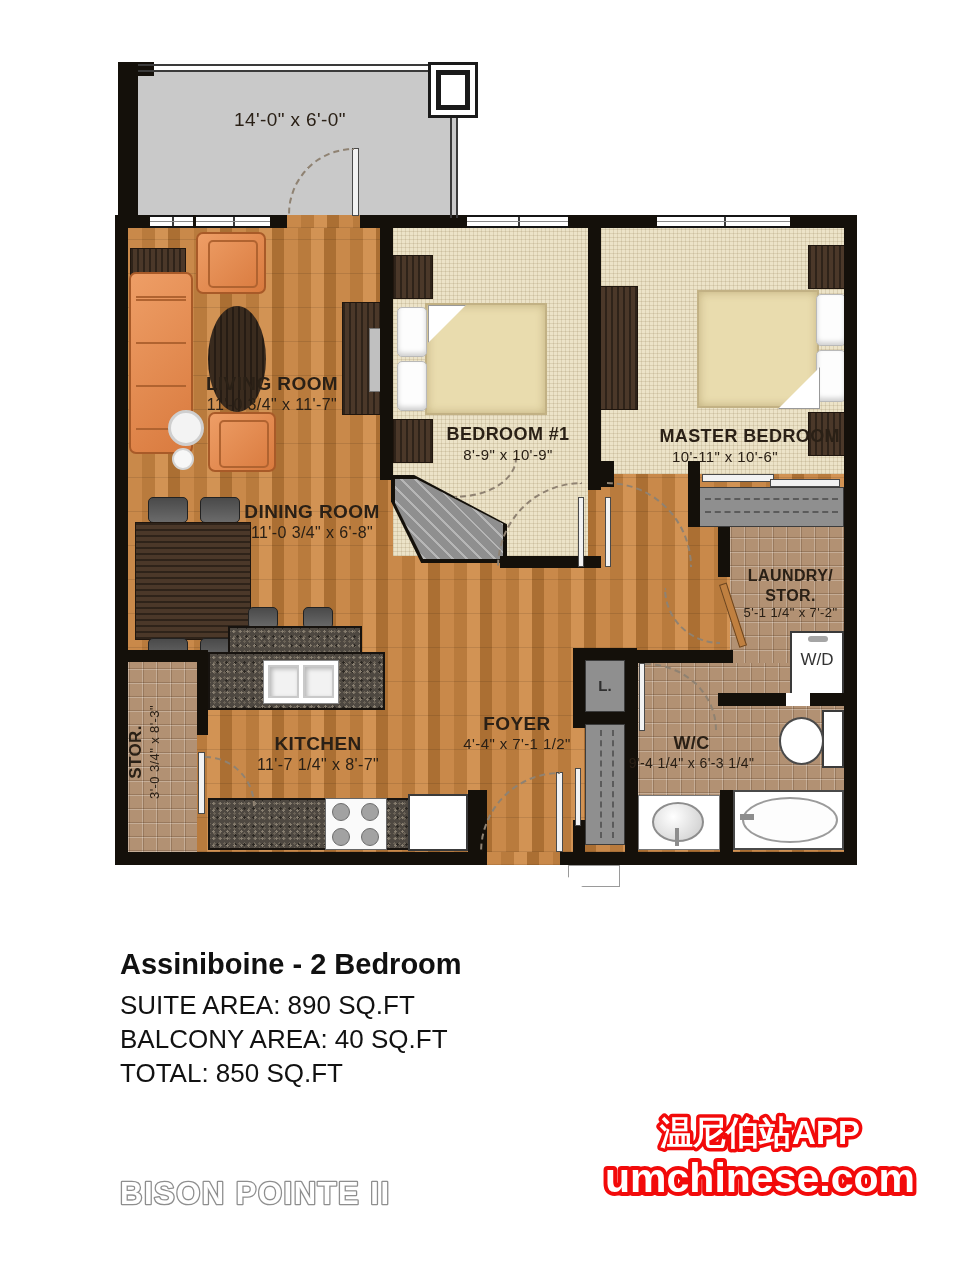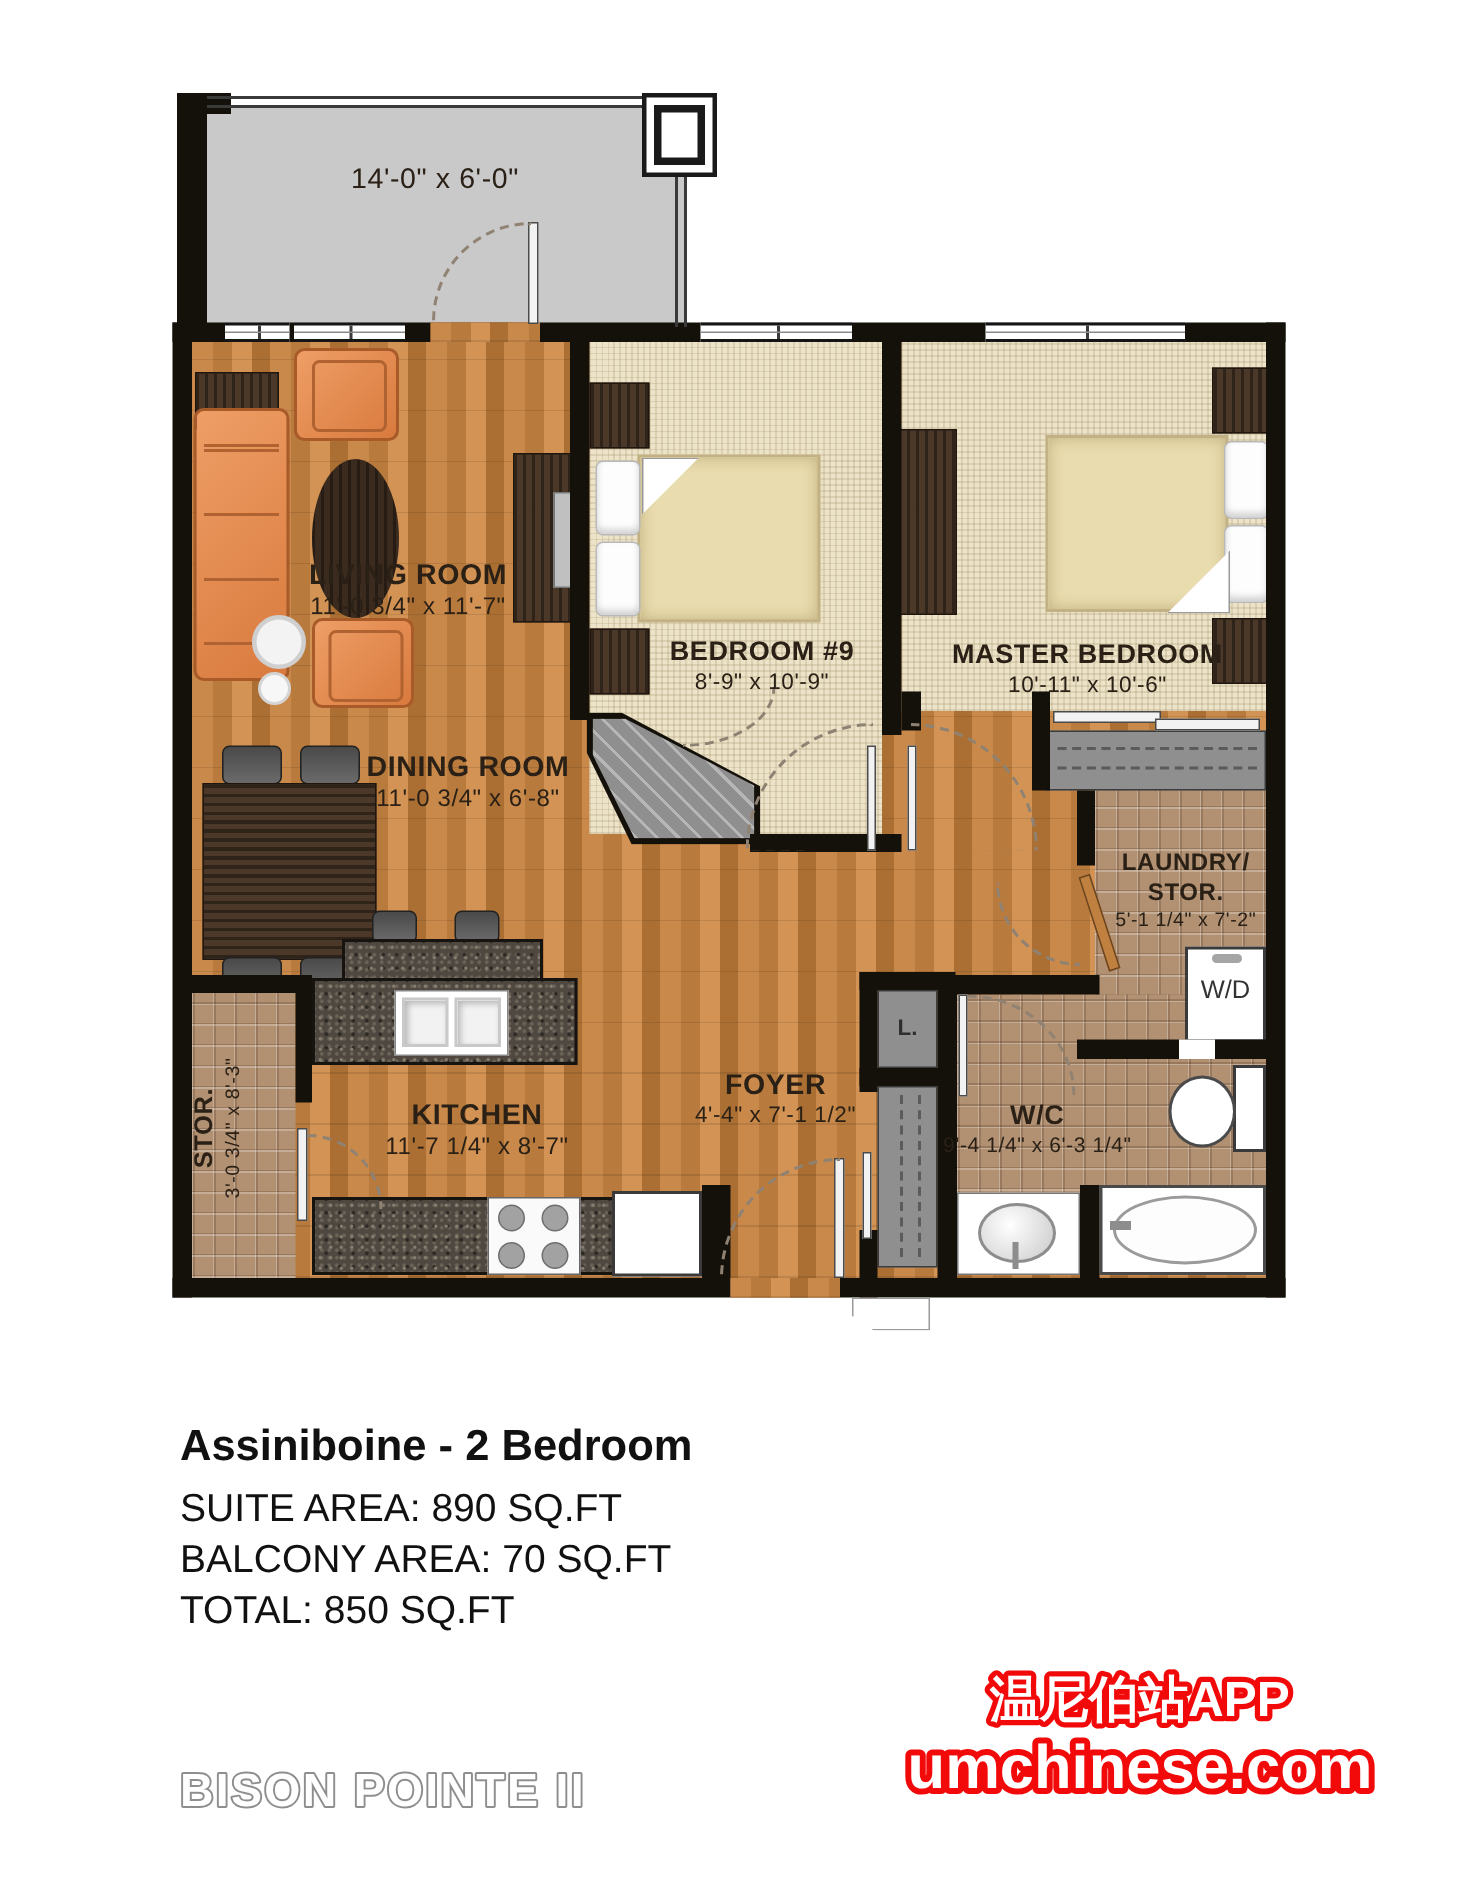--- a/index.html
+++ b/index.html
@@ -206,25 +206,25 @@
   <div class="abs z5" style="left:568px;top:865px;width:52px;height:22px;background:#ffffff;border:1px solid #9a9a9a;clip-path:polygon(0 0,100% 0,100% 100%,28% 100%,0 55%);box-sizing:border-box;"></div>
 
   <div class="abs z6 rlabel" style="left:180px;top:108px;width:220px;">
     <div class="rdims" style="font-size:19px;">14'-0" x 6'-0"</div>
   </div>
   <div class="abs z6 rlabel" style="left:172px;top:372px;width:200px;">
     <div class="rname" style="font-size:19px;">LIVING ROOM</div>
     <div class="rdims" style="font-size:16px;">11'-0 3/4" x 11'-7"</div>
   </div>
   <div class="abs z6 rlabel" style="left:418px;top:424px;width:180px;">
-    <div class="rname" style="font-size:18px;">BEDROOM #9</div>
+    <div class="rname" style="font-size:18px;">BEDROOM #1</div>
     <div class="rdims" style="font-size:15px;">8'-9" x 10'-9"</div>
   </div>
   <div class="abs z6 rlabel" style="left:610px;top:426px;width:230px;">
-    <div class="rname" style="font-size:18px;">MASTER BEDROOM</div>
+    <div class="rname" style="font-size:18px;text-align:right;">MASTER BEDROOM</div>
     <div class="rdims" style="font-size:15px;">10'-11" x 10'-6"</div>
   </div>
   <div class="abs z6 rlabel" style="left:212px;top:500px;width:200px;">
     <div class="rname" style="font-size:19px;">DINING ROOM</div>
     <div class="rdims" style="font-size:16px;">11'-0 3/4" x 6'-8"</div>
   </div>
   <div class="abs z6 rlabel" style="left:733px;top:566px;width:115px;">
     <div class="rname" style="font-size:16px;">LAUNDRY/</div>
     <div class="rname" style="font-size:16px;">STOR.</div>
     <div class="rdims" style="font-size:13px;">5'-1 1/4" x 7'-2"</div>
@@ -245,21 +245,21 @@
     <div class="rname" style="font-size:17px;">STOR.</div>
     <div class="rdims" style="font-size:13px;">3'-0 3/4" x 8'-3"</div>
   </div>
   <div class="abs z6" style="left:585px;top:660px;width:40px;height:52px;line-height:52px;text-align:center;font-weight:bold;font-size:15px;color:#2f2f2f;">L.</div>
 
 </div>
 
 <div class="abs summary" style="left:120px;top:948px;width:500px;">
   <div class="t">Assiniboine - 2 Bedroom</div>
   <div class="l">SUITE AREA: 890 SQ.FT</div>
-  <div class="l">BALCONY AREA: 70 SQ.FT</div>
+  <div class="l">BALCONY AREA: 40 SQ.FT</div>
   <div class="l">TOTAL: 850 SQ.FT</div>
 </div>
 
 <svg class="abs" style="left:555px;top:1100px;" width="410" height="110" xmlns="http://www.w3.org/2000/svg">
   <text x="205" y="44" text-anchor="middle" font-family="Liberation Sans, sans-serif" font-size="33" font-weight="bold" fill="#ffffff" stroke="#f20a0a" stroke-width="7" stroke-linejoin="round" style="paint-order:stroke">温尼伯站APP</text>
   <text x="205" y="92" text-anchor="middle" font-family="Liberation Sans, sans-serif" font-size="41" font-weight="bold" fill="#ffffff" stroke="#f20a0a" stroke-width="8" stroke-linejoin="round" style="paint-order:stroke">umchinese.com</text>
 </svg>
 
 <svg class="abs" style="left:110px;top:1168px;" width="360" height="52" xmlns="http://www.w3.org/2000/svg">
   <text x="10" y="36" font-family="Liberation Sans, sans-serif" font-size="31" font-weight="bold" letter-spacing="1.5" fill="#ffffff" stroke="#8e8e8e" stroke-width="2.6" stroke-linejoin="round" style="paint-order:stroke">BISON POINTE II</text>

